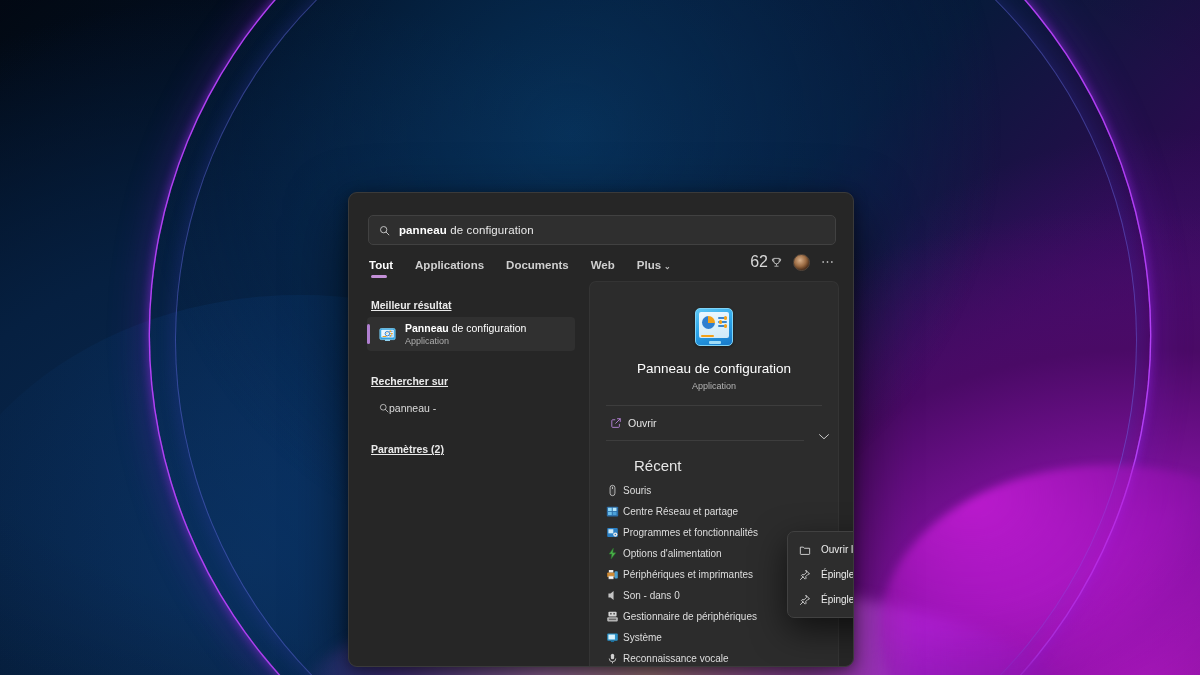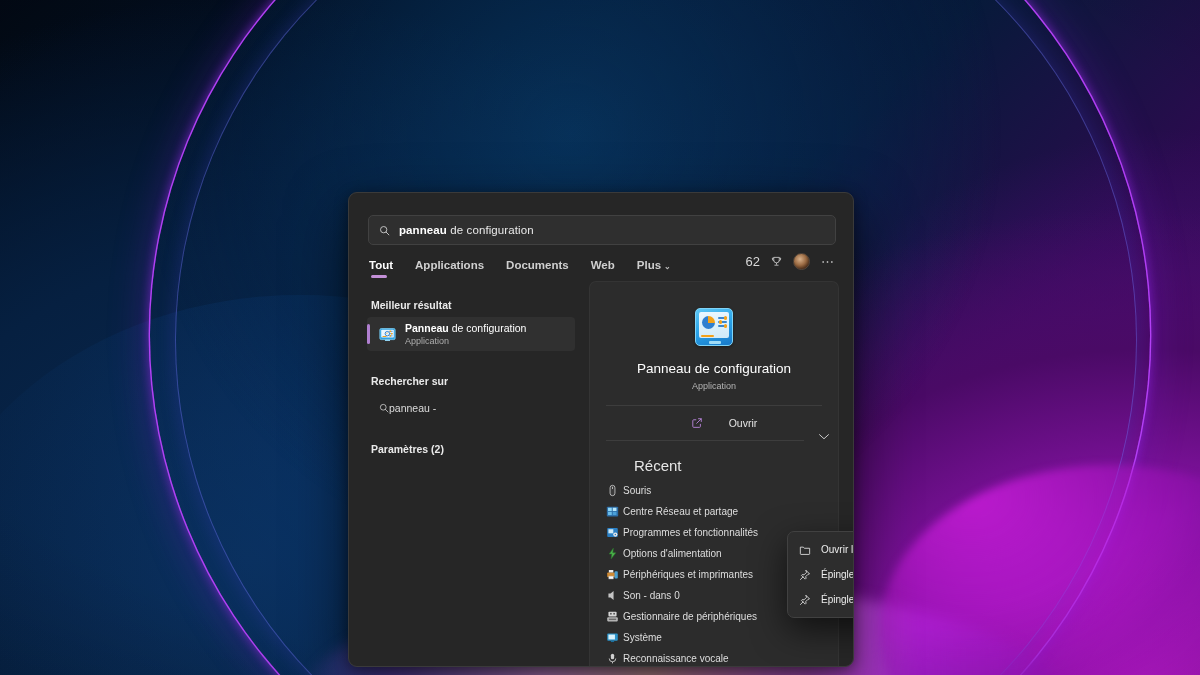--- a/index.html
+++ b/index.html
@@ -132,37 +132,38 @@
     width: 16px; height: 2.5px;
     background: #c490d8;
     border-radius: 2px;
   }
   .tab .chev { font-size: 8px; margin-left: 3px; color: #bdbdbd; }
 
   .tab-right {
     position: absolute; right: 0; top: -2px;
     display: flex; align-items: center; gap: 11px;
   }
-  .reward { display: flex; align-items: center; gap: 11px; font-size: 13px; color: #d8d8d8; text-align: right; }
+  .reward { display: flex; align-items: center; gap: 3px; font-size: 16px; color: #d8d8d8; text-align: right; }
   .avatar {
     width: 17px; height: 17px; border-radius: 50%;
     background: radial-gradient(circle at 40% 35%, #d8b08a 0%, #9a6a42 45%, #4a2c18 75%, #2a1a10 100%);
     border: 1px solid #55463a;
   }
   .dots { font-size: 13px; color: #cfcfcf; letter-spacing: 1px; line-height: 8px; }
 
   
   .left-col {
     position: absolute;
     left: 0; top: 96px;
     width: 238px; bottom: 0;
   }
   .section-head {
     font-size: 10.5px; font-weight: 700; color: #eaeaea;
     margin: 10px 0 6px 22px;
+    text-decoration: underline;
   }
   .result-row {
     position: relative;
     margin: 0 12px 0 18px;
     height: 34px;
     display: flex; align-items: center;
     gap: 9px;
     padding-left: 12px;
     background: #303030;
     border-radius: 4px;
@@ -236,23 +237,23 @@
   .hero-icon .k3 { top: 15.2px; }
   .hero-icon .bar {
     position: absolute; left: 5px; bottom: 8.5px;
     width: 13px; height: 2px; background: #f4a21a; border-radius: 1px;
   }
   .hero-title { font-size: 13.5px; color: #ffffff; line-height: 18px; }
   .hero-sub { font-size: 9px; color: #b4b4b4; margin-top: 3px; }
 
   .hr { height: 1px; background: #3d3d3d; margin: 14px 16px 0; }
   .action-row {
-    display: flex; align-items: center; gap: 26px;
+    display: flex; align-items: center; gap: 6px;
     padding: 11px 0 11px 20px;
-    font-size: 10.5px; color: #e4e4e4; justify-content: center;
+    font-size: 10.5px; color: #e4e4e4;
   }
   .hr2 { height: 1px; background: #3d3d3d; margin: 0 34px 0 16px; position: relative; }
   .expand-chev {
     position: absolute; right: -26px; top: -8px;
     font-size: 11px; color: #cfcfcf;
   }
   .recent-head {
     font-size: 15px; font-weight: 400; color: #e7e7e7;
     margin: 16px 0 6px 16px;
     padding-left: 28px;

